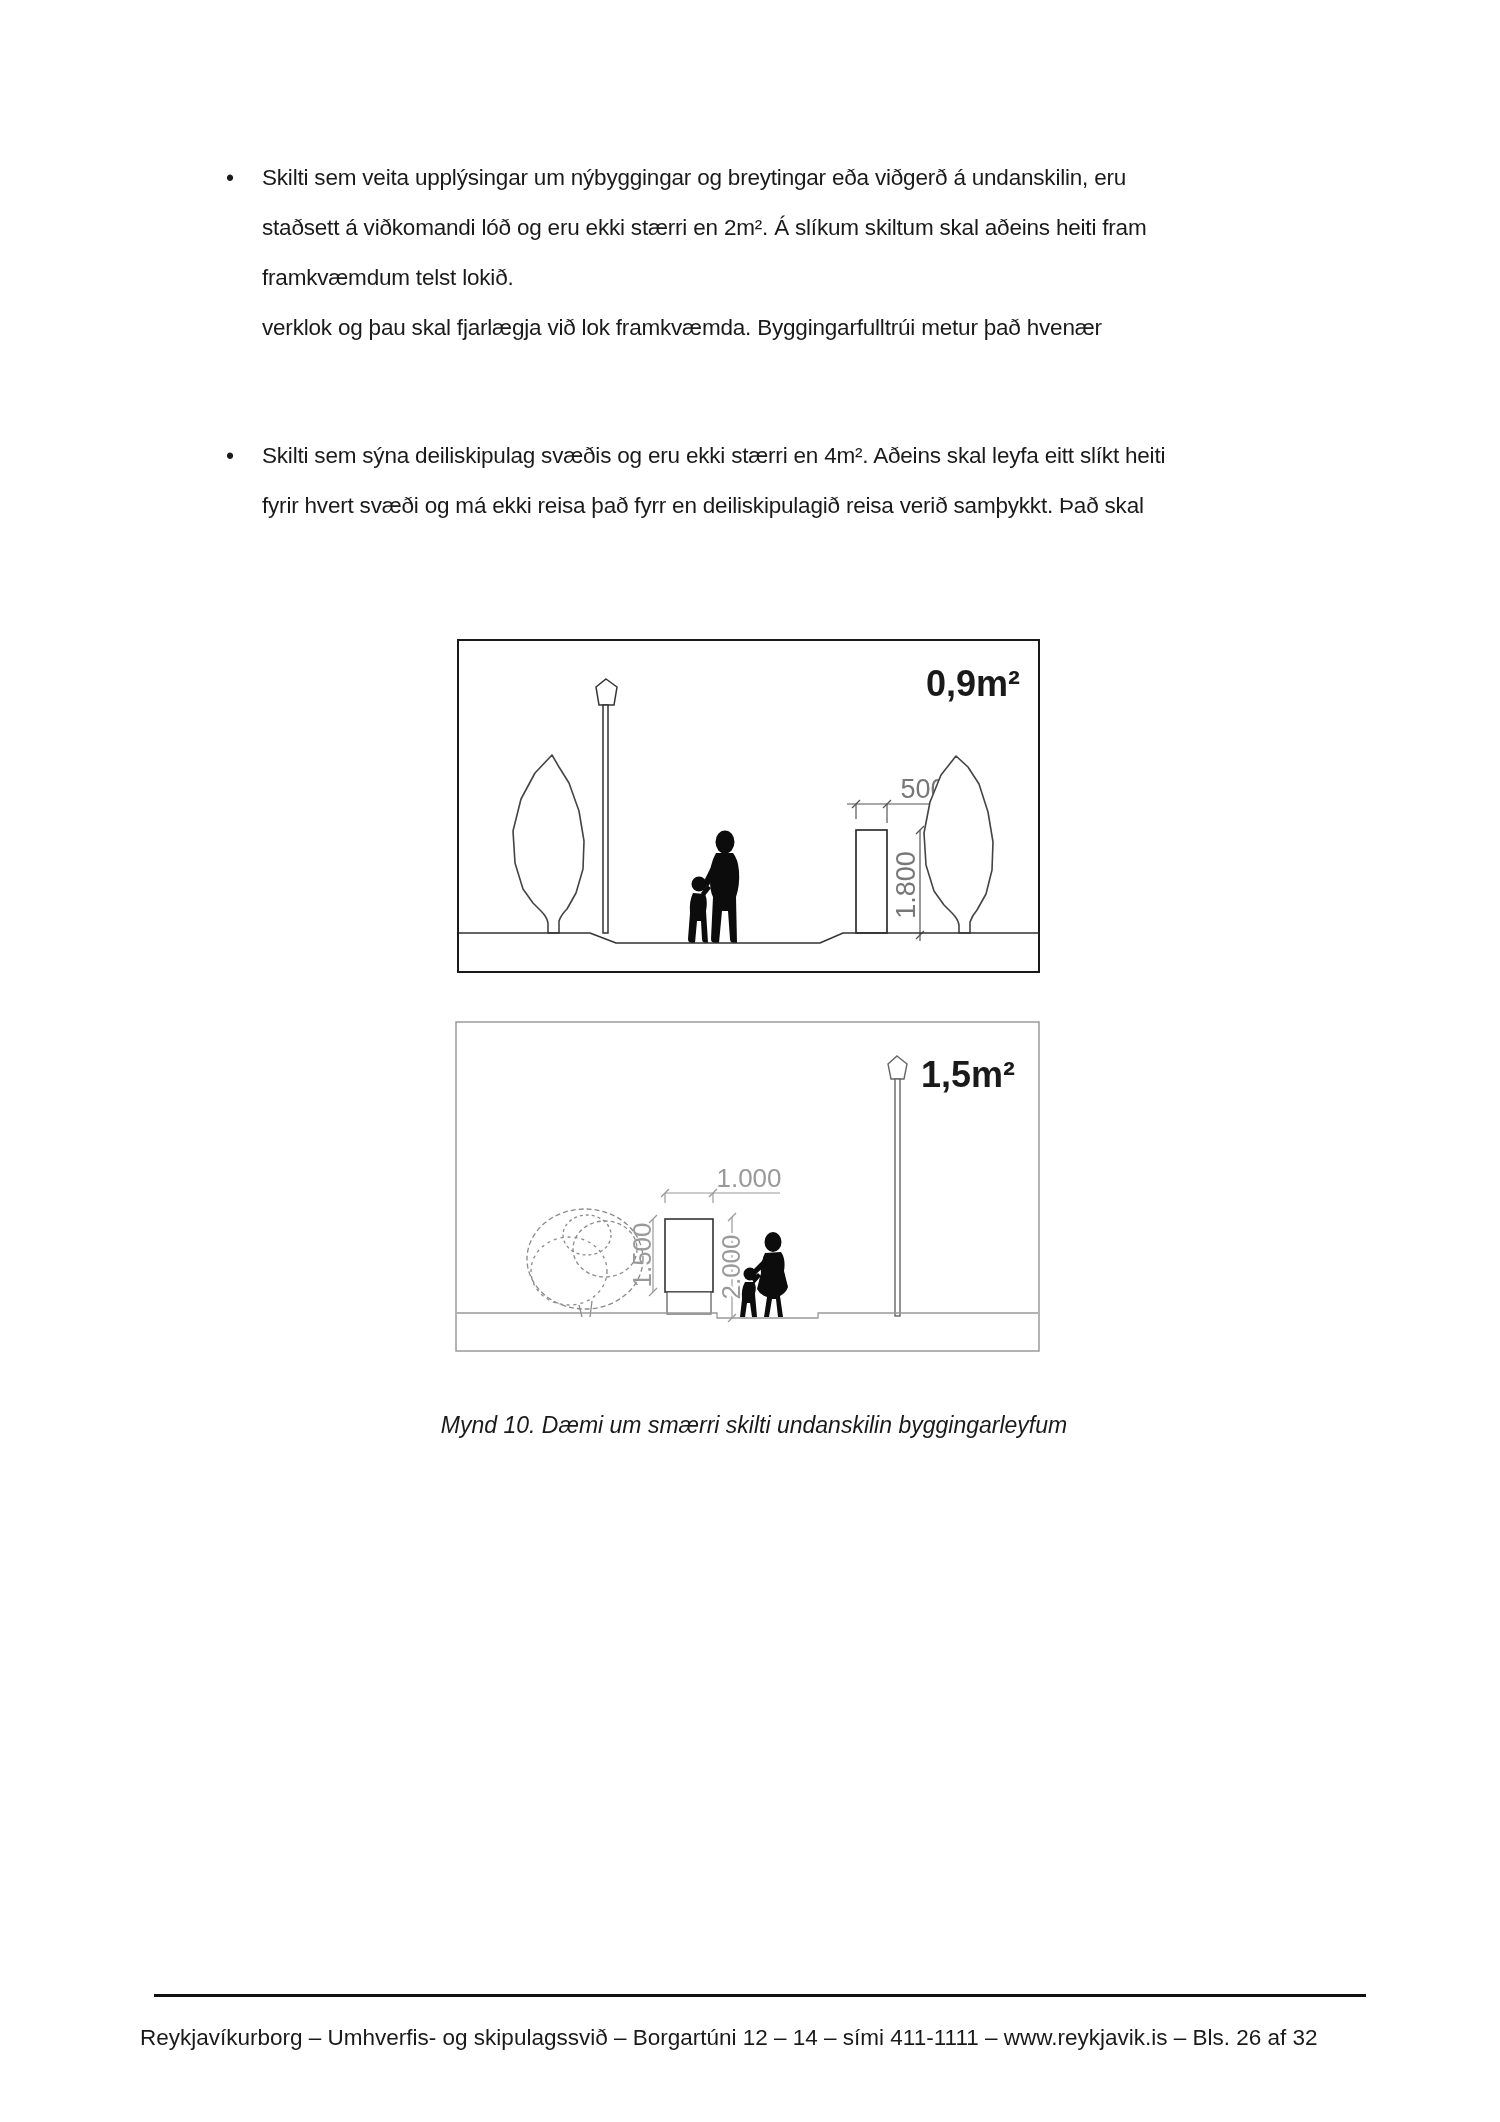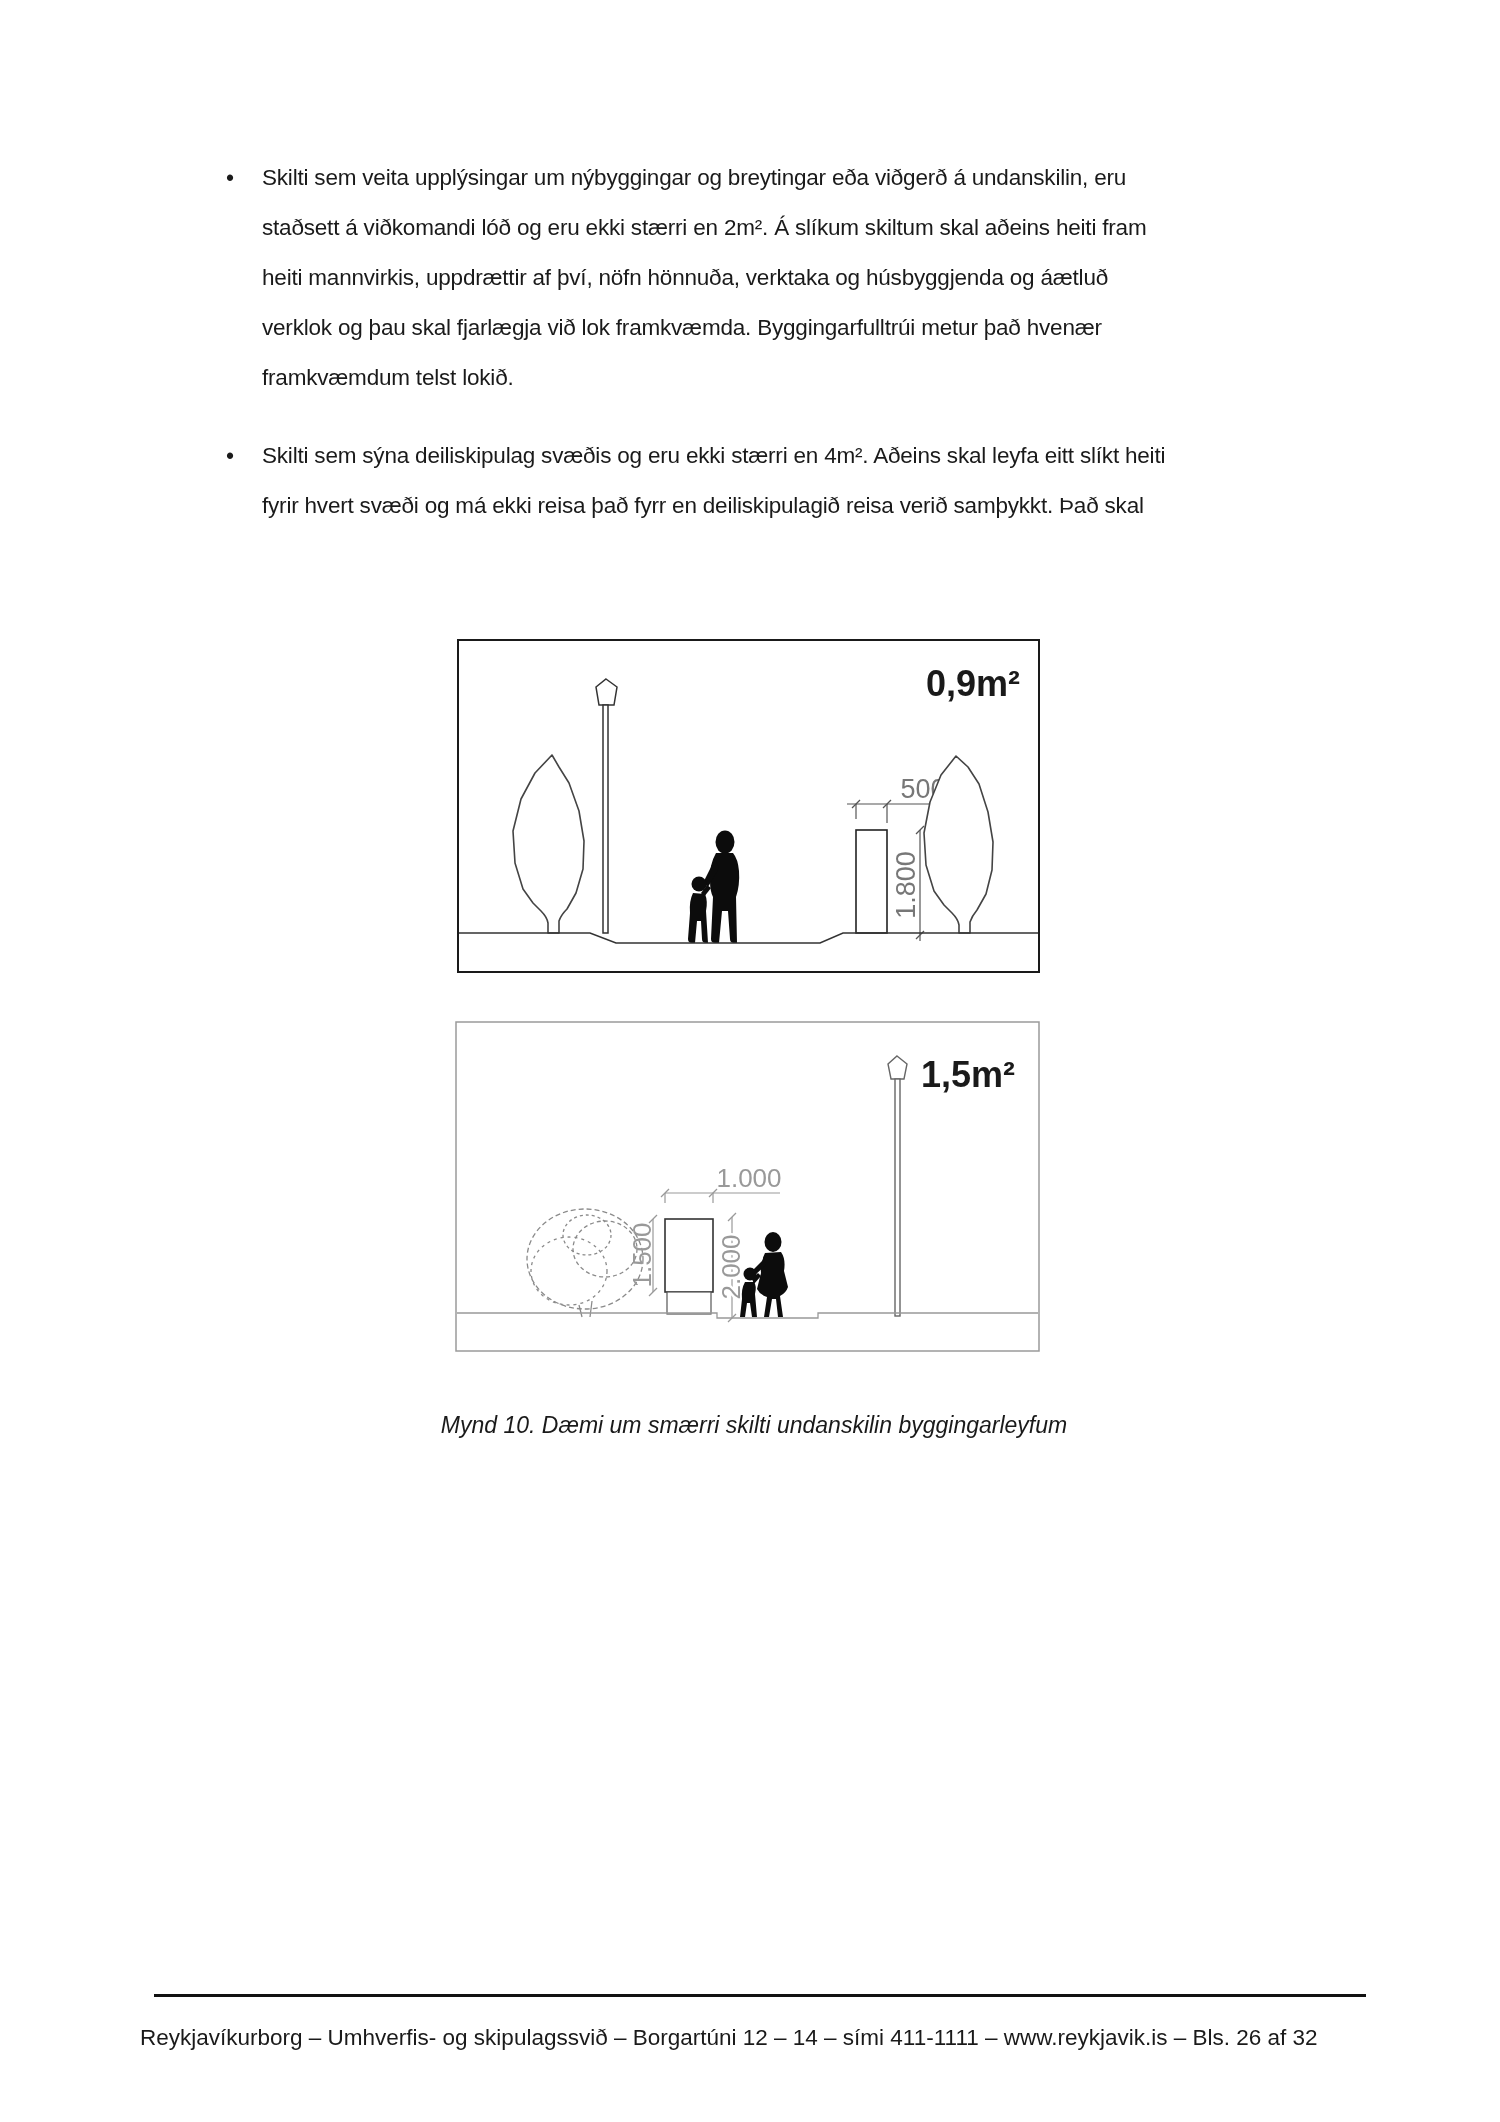--- a/index.html
+++ b/index.html
@@ -41,23 +41,22 @@
 </style>
 </head>
 <body>
 
 <div class="page">
 
   <div class="bullet" style="top:153px">
     <span class="marker">•</span>
     <div class="bline">Skilti sem veita upplýsingar um nýbyggingar og breytingar eða viðgerð á undanskilin, eru</div>
     <div class="bline">staðsett á viðkomandi lóð og eru ekki stærri en 2m². Á slíkum skiltum skal aðeins heiti fram</div>
-    <div class="bline">heiti mannvirkis, uppdrættir af því, nöfn hönnuða, verktaka og húsbyggjenda og áætluð</div>
+    <div class="bline">framkvæmdum telst lokið.</div>
     <div class="bline">verklok og þau skal fjarlægja við lok framkvæmda. Byggingarfulltrúi metur það hvenær</div>
-    <div class="bline">framkvæmdum telst lokið.</div>
   </div>
 
   <div class="bullet" style="top:431px">
     <span class="marker">•</span>
     <div class="bline">Skilti sem sýna deiliskipulag svæðis og eru ekki stærri en 4m². Aðeins skal leyfa eitt slíkt heiti</div>
     <div class="bline">fyrir hvert svæði og má ekki reisa það fyrr en deiliskipulagið reisa verið samþykkt. Það skal</div>
   </div>
 
   <svg class="fig" style="left:457px;top:639px" width="583" height="334" viewBox="0 0 583 334">
     <rect x="1" y="1" width="581" height="332" fill="#fff" stroke="#1a1a1a" stroke-width="2"></rect>

